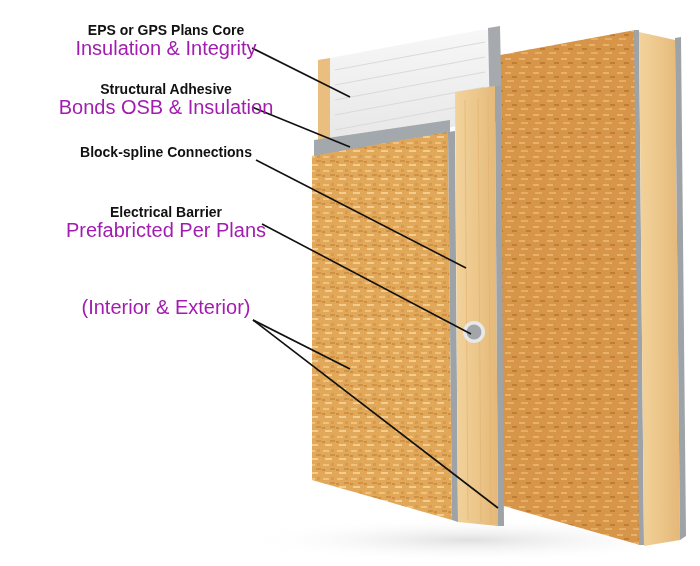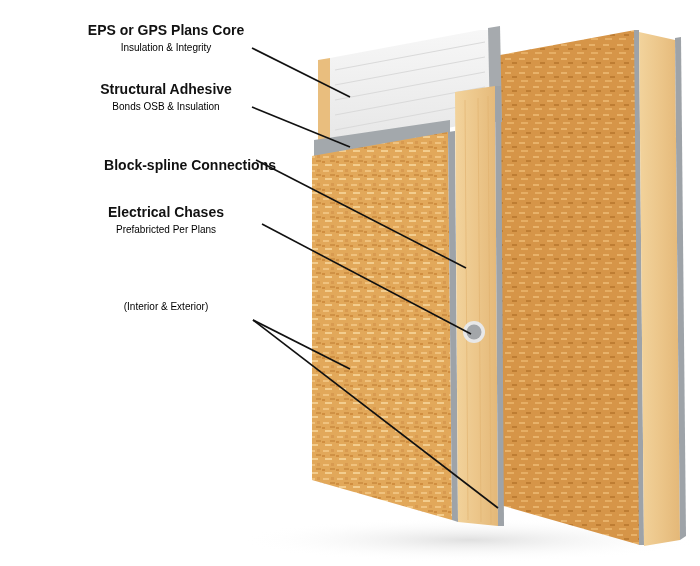--- a/index.html
+++ b/index.html
@@ -1,19 +1,19 @@
 <!DOCTYPE html>
 <html><head>
 <meta charset="utf-8">
 <style>
   html, body { margin: 0; padding: 0; background: #ffffff; }
   body { width: 700px; height: 566px; position: relative; overflow: hidden; font-family: "Liberation Sans", sans-serif; }
   .label { position: absolute; text-align: center; color: #111; width: 220px; }
   .label .title { font-weight: bold; font-size: 14px; line-height: 18px; display: block; }
-  .label .sub { font-size: 10px; line-height: 18px; display: block; color: #000000; }
+  .label .sub { font-size: 20px; line-height: 18px; display: block; color: #a21caf; }
   svg.art { position: absolute; left: 0; top: 0; }
 </style>
 </head>
 <body>
 
 <svg class="art" width="700" height="566" viewBox="0 0 700 566">
   <defs>
     <pattern id="osbTex" width="14" height="14" patternUnits="userSpaceOnUse">
       <rect width="14" height="14" fill="#E2A85A"></rect>
       <rect x="1" y="2" width="6" height="2" fill="#F0C27E"></rect>
@@ -101,22 +101,22 @@
 </svg>
 
 <div class="label" style="left:56px; top:21px;">
   <span class="title">EPS or GPS Plans Core</span>
   <span class="sub">Insulation &amp; Integrity</span>
 </div>
 <div class="label" style="left:56px; top:80px;">
   <span class="title">Structural Adhesive</span>
   <span class="sub">Bonds OSB &amp; Insulation</span>
 </div>
-<div class="label" style="left:56px; top:156px;text-align:right;">
+<div class="label" style="left:56px; top:143px;">
   <span class="title">Block-spline Connections</span>
 </div>
 <div class="label" style="left:56px; top:203px;">
-  <span class="title">Electrical Chases</span>
+  <span class="title">Electrical Barrier</span>
   <span class="sub">Prefabricted Per Plans</span>
 </div>
 <div class="label" style="left:56px; top:298px;">
   <span class="sub">(Interior &amp; Exterior)</span>
 </div>
 
 </body></html>

